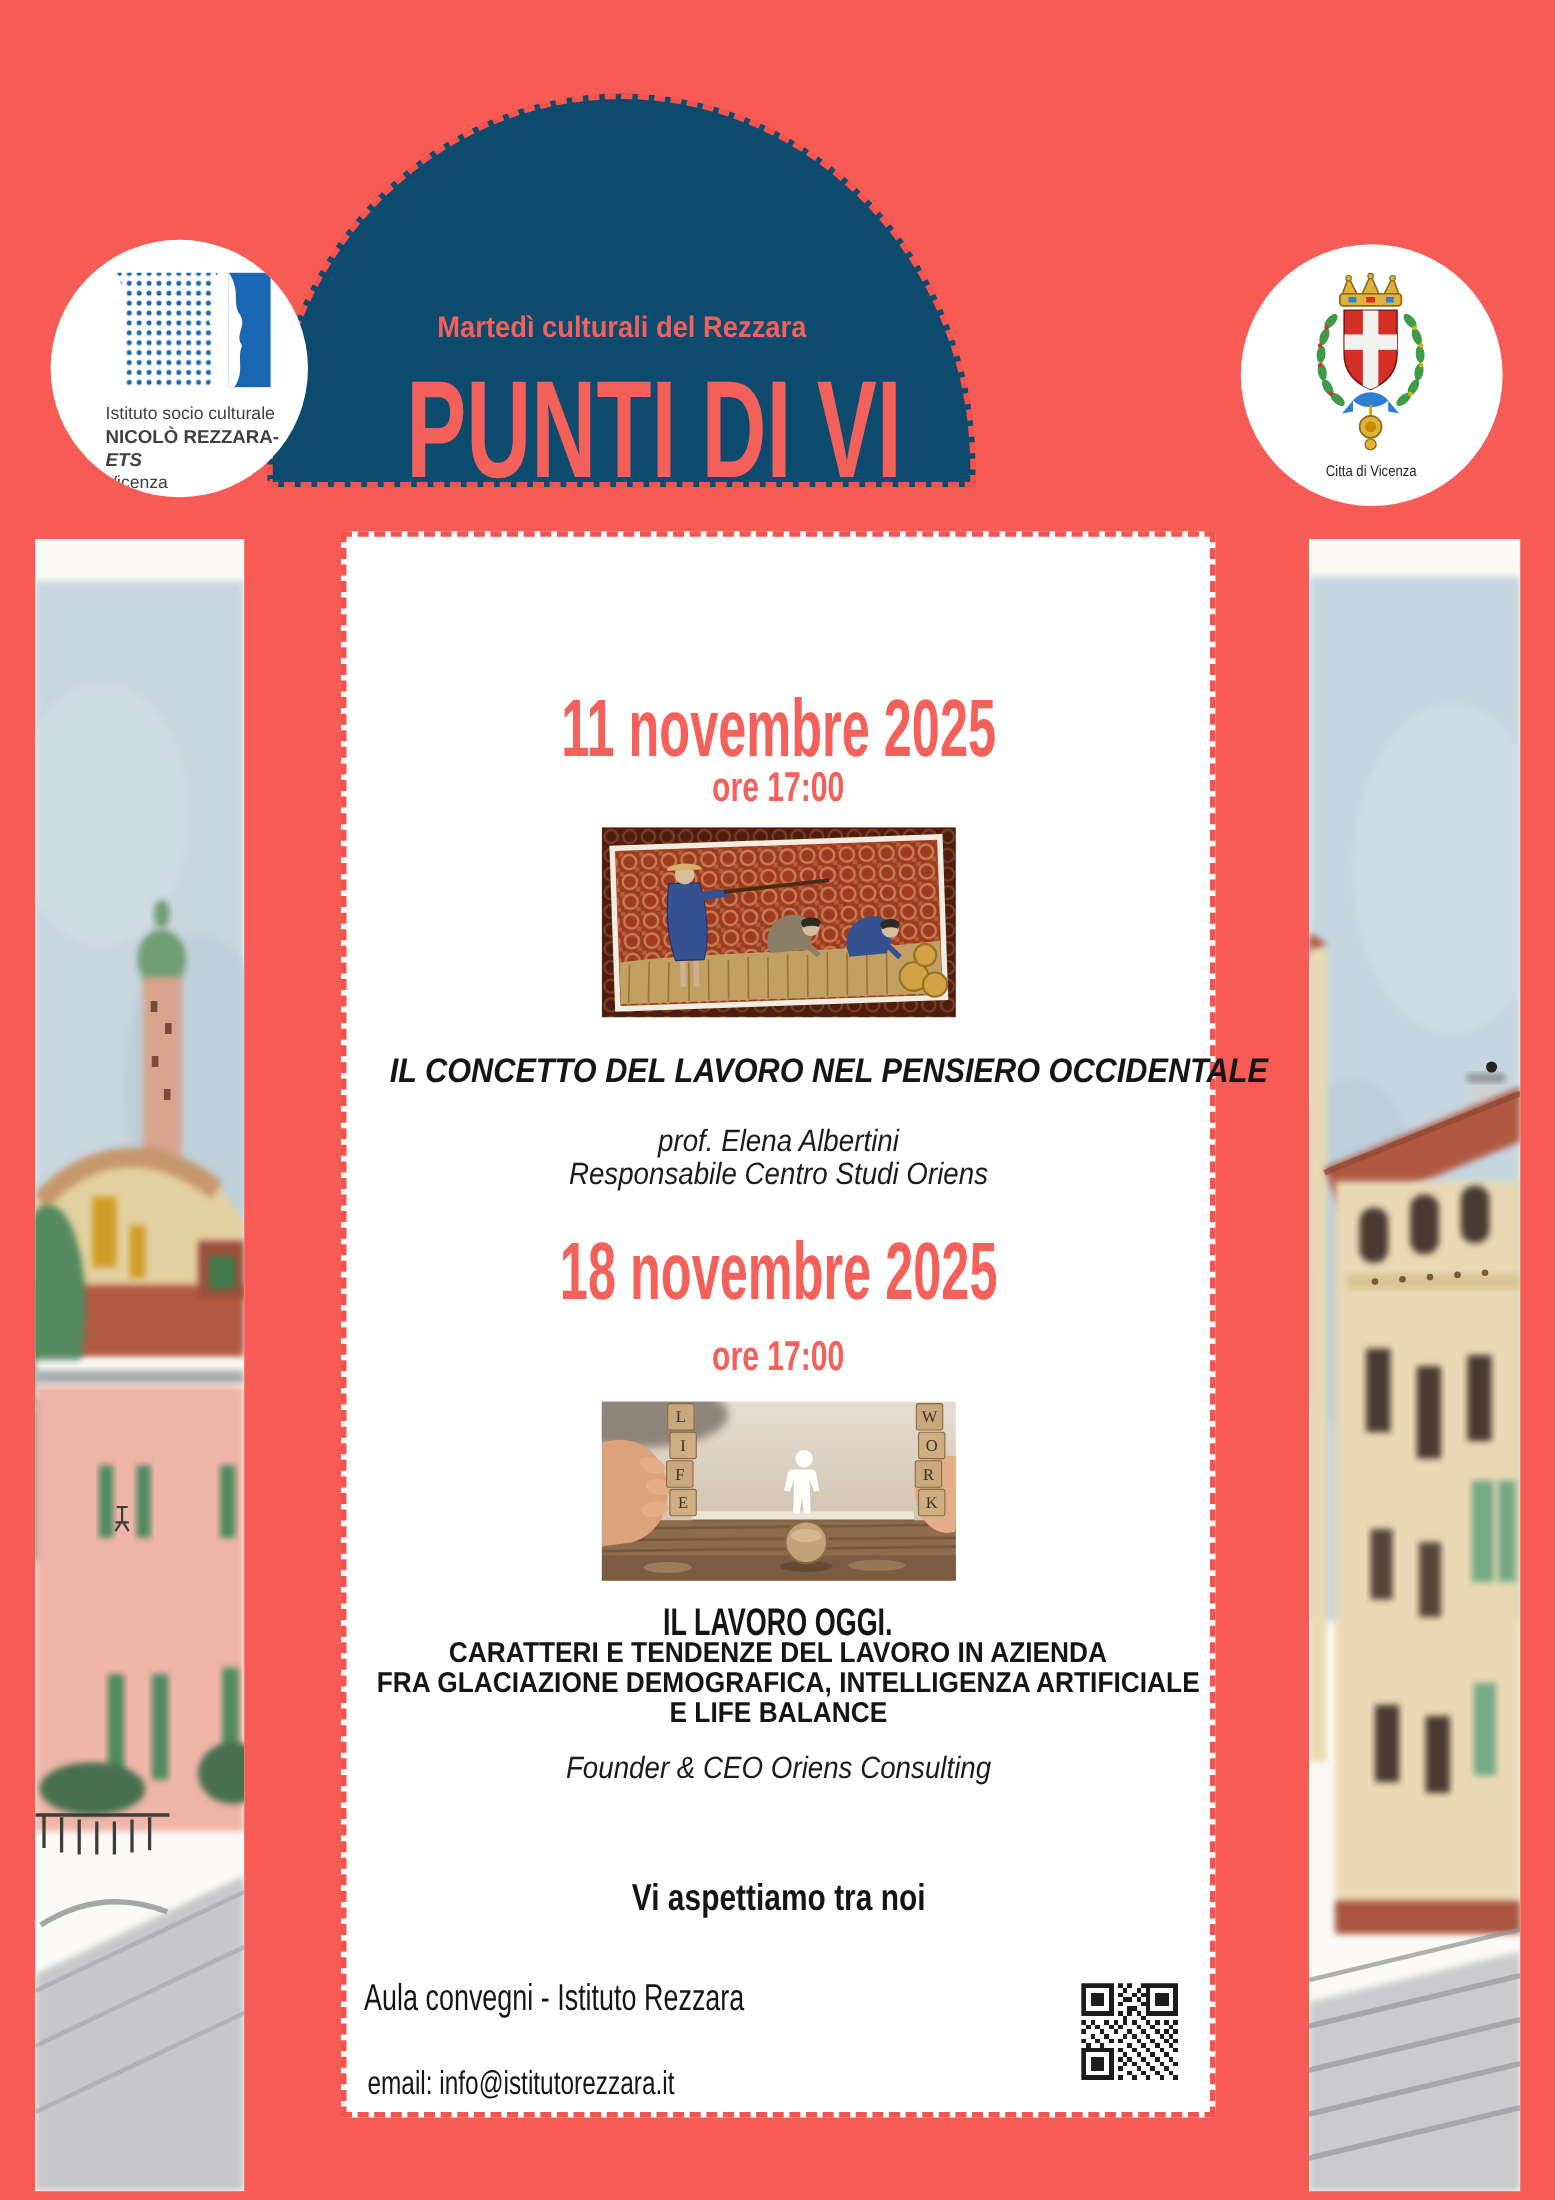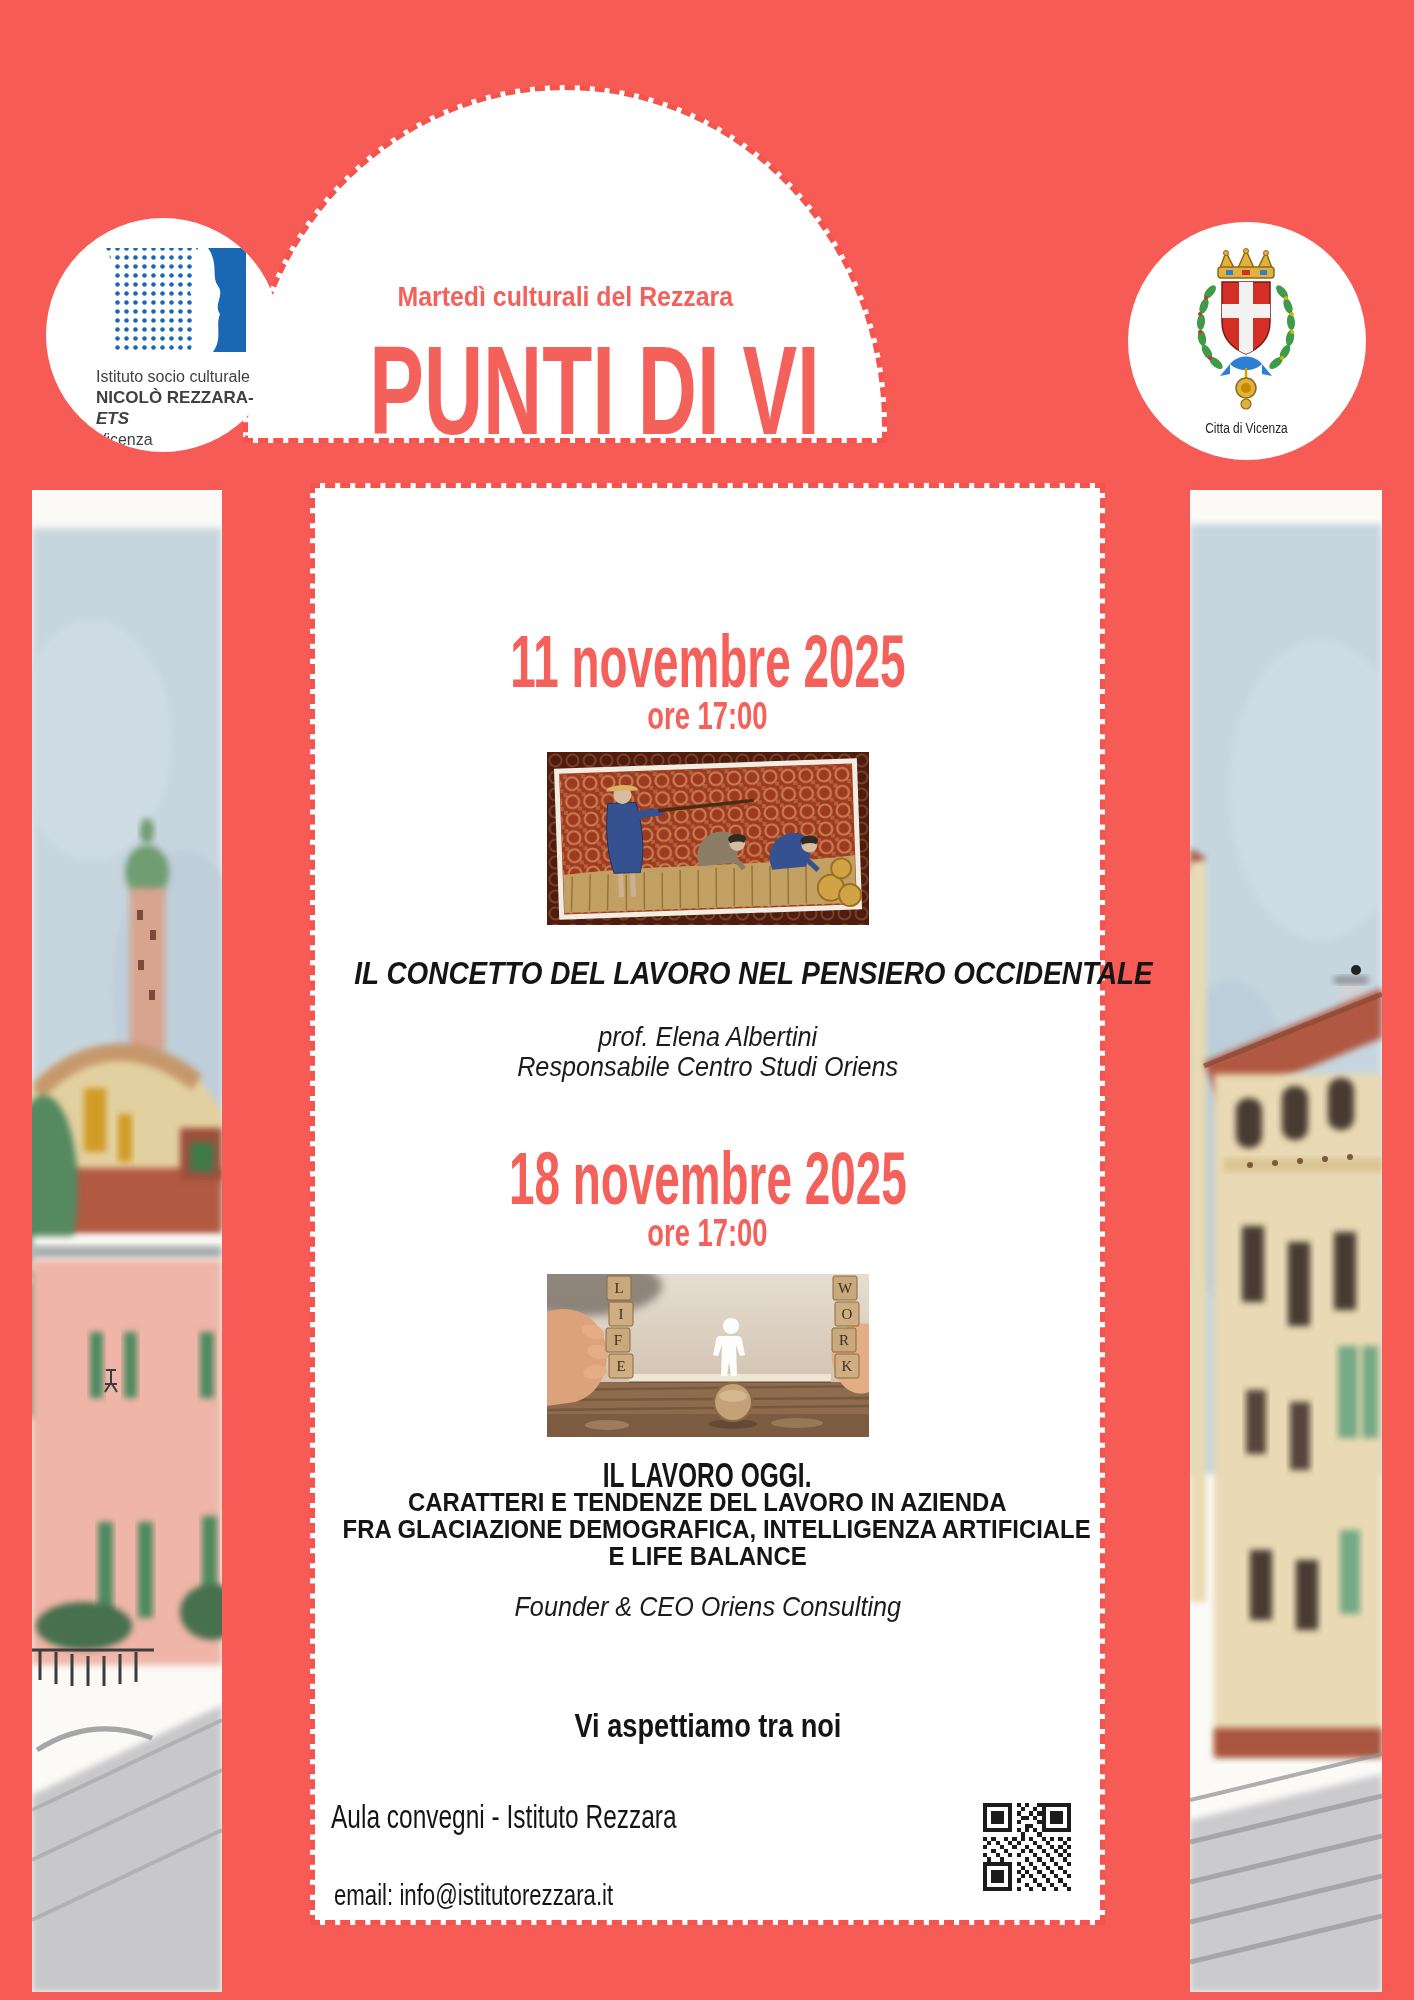--- a/index.html
+++ b/index.html
@@ -4,21 +4,21 @@
 <style>
   html,body{margin:0;padding:0;background:#888;}
   .poster{
     position:relative;width:1414px;height:2000px;margin:0 auto;
     background:#f75b55;overflow:hidden;
     font-family:"Liberation Sans",sans-serif;color:#151515;
   }
   
   .dome{
     position:absolute;left:243px;top:85px;width:644px;height:358px;
-    background:#ffffff;border:5px dashed #f4544d;box-sizing:border-box;
+    background:#0c4a6e;border:5px dashed #f4544d;box-sizing:border-box;
     border-radius:322px 322px 0 0 / 340px 340px 0 0;z-index:3;
   }
   .main-panel{
     position:absolute;left:310px;top:483px;width:795px;height:1442px;
     background:#fff;border:5px dashed #f4544d;box-sizing:border-box;z-index:2;
   }
   .side-panel{
     position:absolute;top:490px;width:190px;height:1502px;
     background:#fbfaf6;z-index:1;overflow:hidden;
   }
@@ -316,21 +316,21 @@
   </svg>
 
   <div class="line ev-title1 b i" style="top:956px">
     <span class="sx" style="transform:scaleX(.9)">IL CONCETTO DEL LAVORO  NEL PENSIERO OCCIDENTALE</span>
   </div>
   <div class="line speaker" style="top:1022px">
     <div><span class="sx" style="transform:scaleX(.9)">prof. Elena Albertini</span></div>
     <div><span class="sx" style="transform:scaleX(.9)">Responsabile Centro Studi Oriens</span></div>
   </div>
 
-  <div class="line date coral b" style="top:1142px">
+  <div class="line date coral b" style="top:1119px">
     <span class="sx" style="transform:scaleX(.62)">18 novembre 2025</span>
   </div>
   <div class="line ore coral b" style="top:1214px">
     <span class="sx" style="transform:scaleX(.72)">ore 17:00</span>
   </div>
 
   <svg class="ev-img" style="top:1274px" width="322" height="163" viewBox="0 0 322 163">
     <defs>
       <linearGradient id="bgGr" x1="0" y1="0" x2="0" y2="1">
         <stop offset="0" stop-color="#e6ddd2"></stop>

